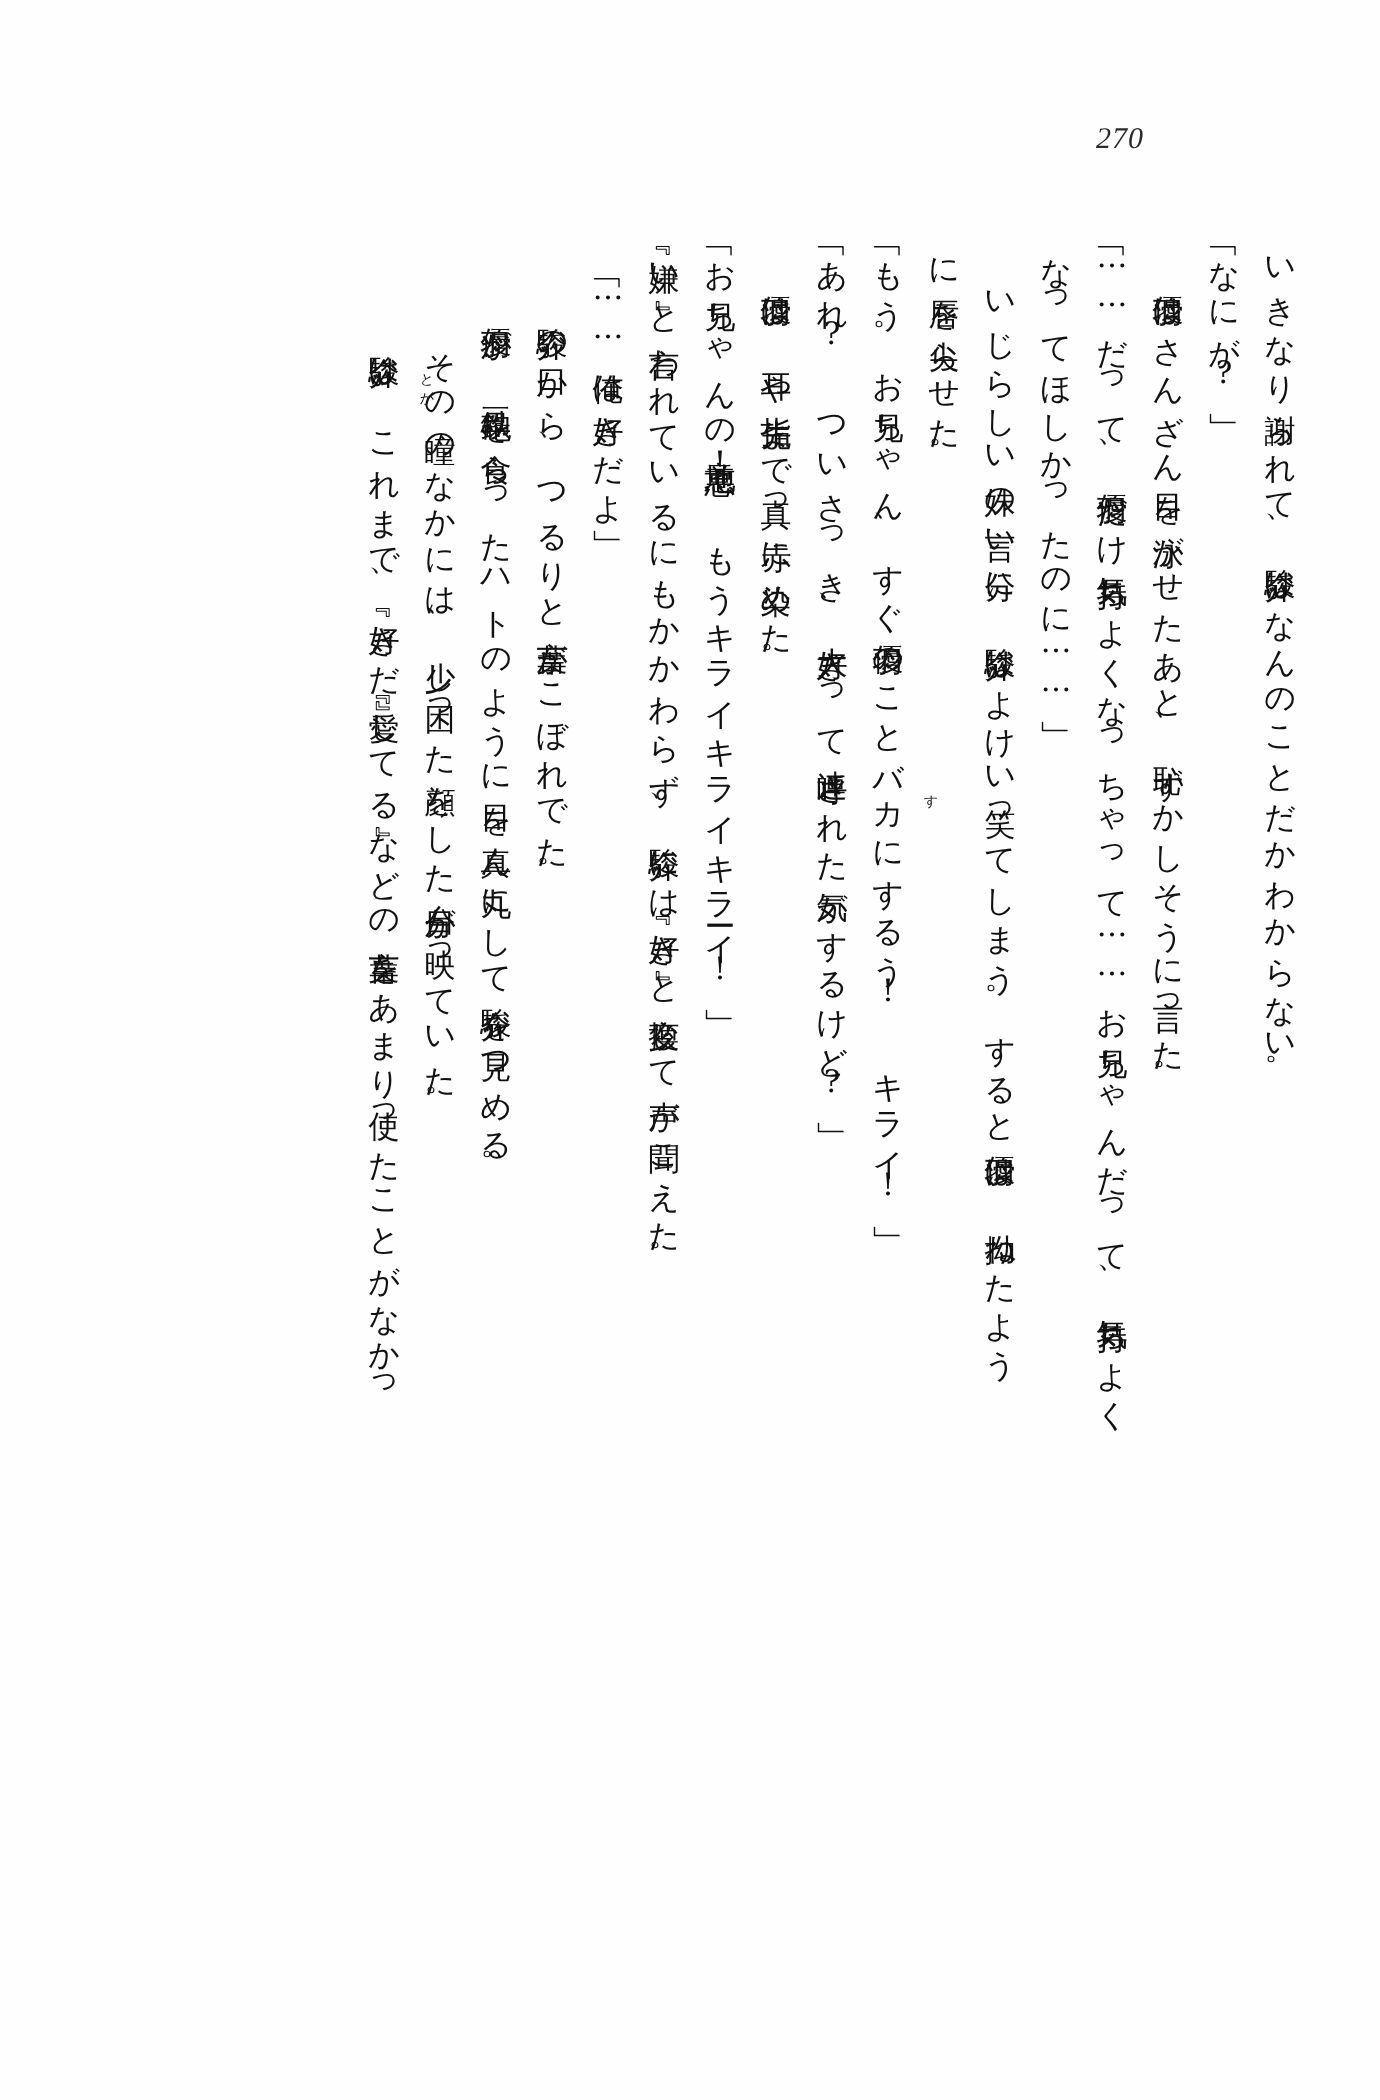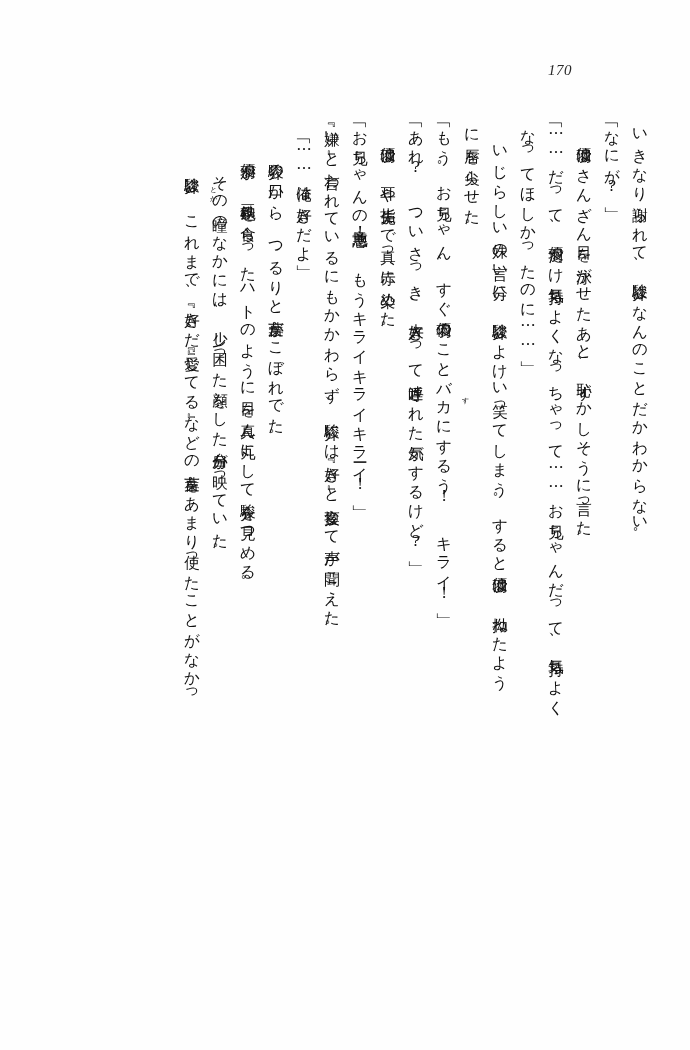--- a/index.html
+++ b/index.html
@@ -68,21 +68,21 @@
     text-orientation: upright;
   }
   .r1 { top: 182px; right: 472px; }
   .r2 { top: 392px; right: 220px; }
 </style>
 </head>
 <body>
 
 <div class="page">
 
-  <div class="page-number">170</div>
+  <div class="page-number">270</div>
 
   <div class="text-body">
     <div class="line">いきなり謝られて、駿介はなんのことだかわからない。</div>
     <div class="line">「なにが?」</div>
     <div class="line">　優羽はさんざん目を泳がせたあと、恥ずかしそうに言った。</div>
     <div class="line">「……だって、優羽だけ気持ちよくなっちゃって……お兄ちゃんだって、気持ちよく</div>
     <div class="line">なってほしかったのに……」</div>
     <div class="line">　いじらしい妹の言い分に、駿介はよけい笑ってしまう。すると優羽は、拗ねたよう</div>
     <div class="line">に唇を尖らせた。</div>
     <div class="line">「もう。お兄ちゃん、すぐ優羽のことバカにするう! キライ!」</div>

